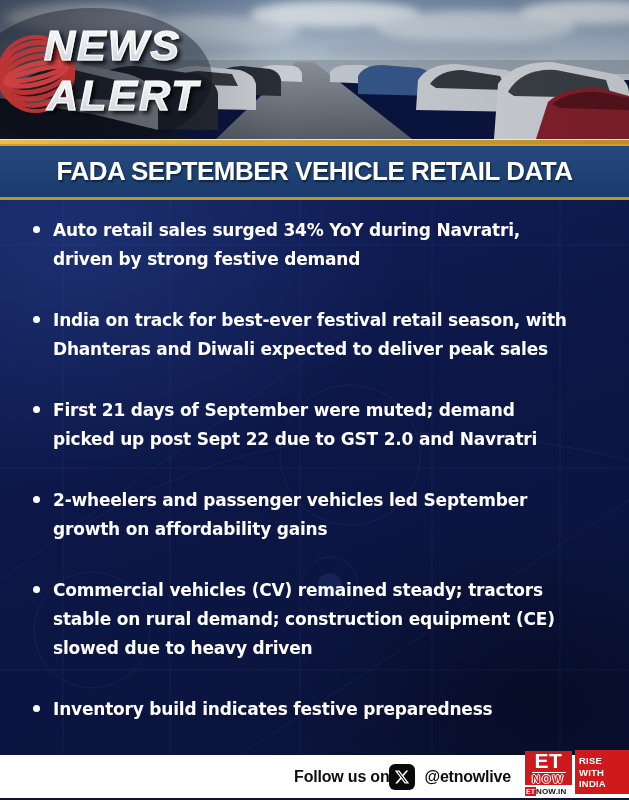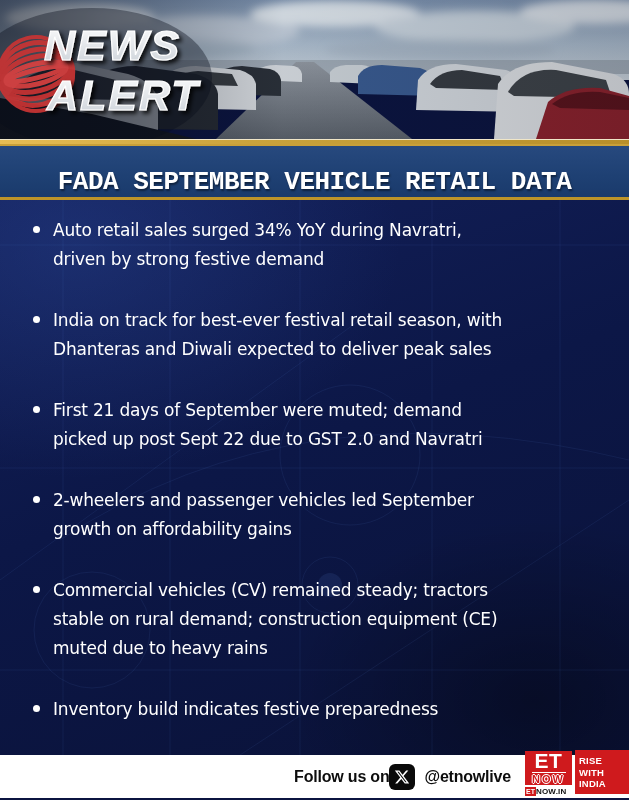--- a/index.html
+++ b/index.html
@@ -10,21 +10,21 @@
   }
   
   .header-photo{position:relative;width:629px;height:139px;overflow:hidden;}
   .header-photo svg{display:block;}
   
   .gold-sep{height:4px;background:linear-gradient(90deg,#e7bd54,#caa33c 40%,#b88f2a);border-top:1px solid #f0e6c8;}
   
   .banner{
     height:51px;background:linear-gradient(180deg,#27497e,#1e4073 60%,#1a3a6b);
     border-top:2px solid #c9a038;border-bottom:3px solid #bd9429;
-    display:flex;align-items:flex-end;justify-content:center;font-family:Liberation Mono, monospace;
+    display:flex;align-items:center;justify-content:center;
   }
   .banner-title{
     color:#fff;font-weight:bold;font-size:26px;letter-spacing:-0.5px;
     text-shadow:1px 2px 2px rgba(0,0,0,.45);white-space:nowrap;
   }
   
   .body{
     position:relative;height:555px;
     background:
       radial-gradient(ellipse 420px 300px at 85% 90%,rgba(0,0,0,.35),rgba(0,0,0,0) 60%),
@@ -33,21 +33,21 @@
     overflow:hidden;
   }
   .body-pattern{position:absolute;inset:0;pointer-events:none;}
   .bullets{
     position:relative;list-style:none;margin:0;padding:16px 21px 0 33px;
   }
   .bullet-item{position:relative;padding-left:20px;margin-bottom:32px;}
   .bullet-item:last-child{margin-bottom:0;}
   .dot{position:absolute;left:0;top:10px;width:7px;height:7px;border-radius:50%;background:#fff;}
   .line{
-    color:#fff;font-family:"DejaVu Sans",sans-serif;font-weight:normal;
+    color:#fff;font-family:"DejaVu Sans",sans-serif;font-weight:bold;
     font-size:17px;line-height:29px;letter-spacing:-0.2px;
     white-space:nowrap;overflow:hidden;max-width:575px;
   }
   .line:empty{display:none;}
   
   .footer{
     position:relative;height:43px;background:#fff;
     display:flex;align-items:center;justify-content:flex-end;
   }
   .follow-label,.x-handle{color:#0d0d0d;font-weight:bold;font-size:16px;letter-spacing:-0.2px;}
@@ -215,21 +215,21 @@
       <li class="bullet-item">
         <span class="dot"></span>
         <div class="line">2-wheelers and passenger vehicles led September</div>
         <div class="line">growth on affordability gains</div>
 
       </li>
       <li class="bullet-item">
         <span class="dot"></span>
         <div class="line">Commercial vehicles (CV) remained steady; tractors</div>
         <div class="line">stable on rural demand; construction equipment (CE)</div>
-        <div class="line">muted due to heavy rains</div>
+        <div class="line">slowed due to heavy driven</div>
       </li>
       <li class="bullet-item">
         <span class="dot"></span>
         <div class="line">Inventory build indicates festive preparedness</div>
 
       </li>
     </ul>
   </div>
 
   <div class="footer">

